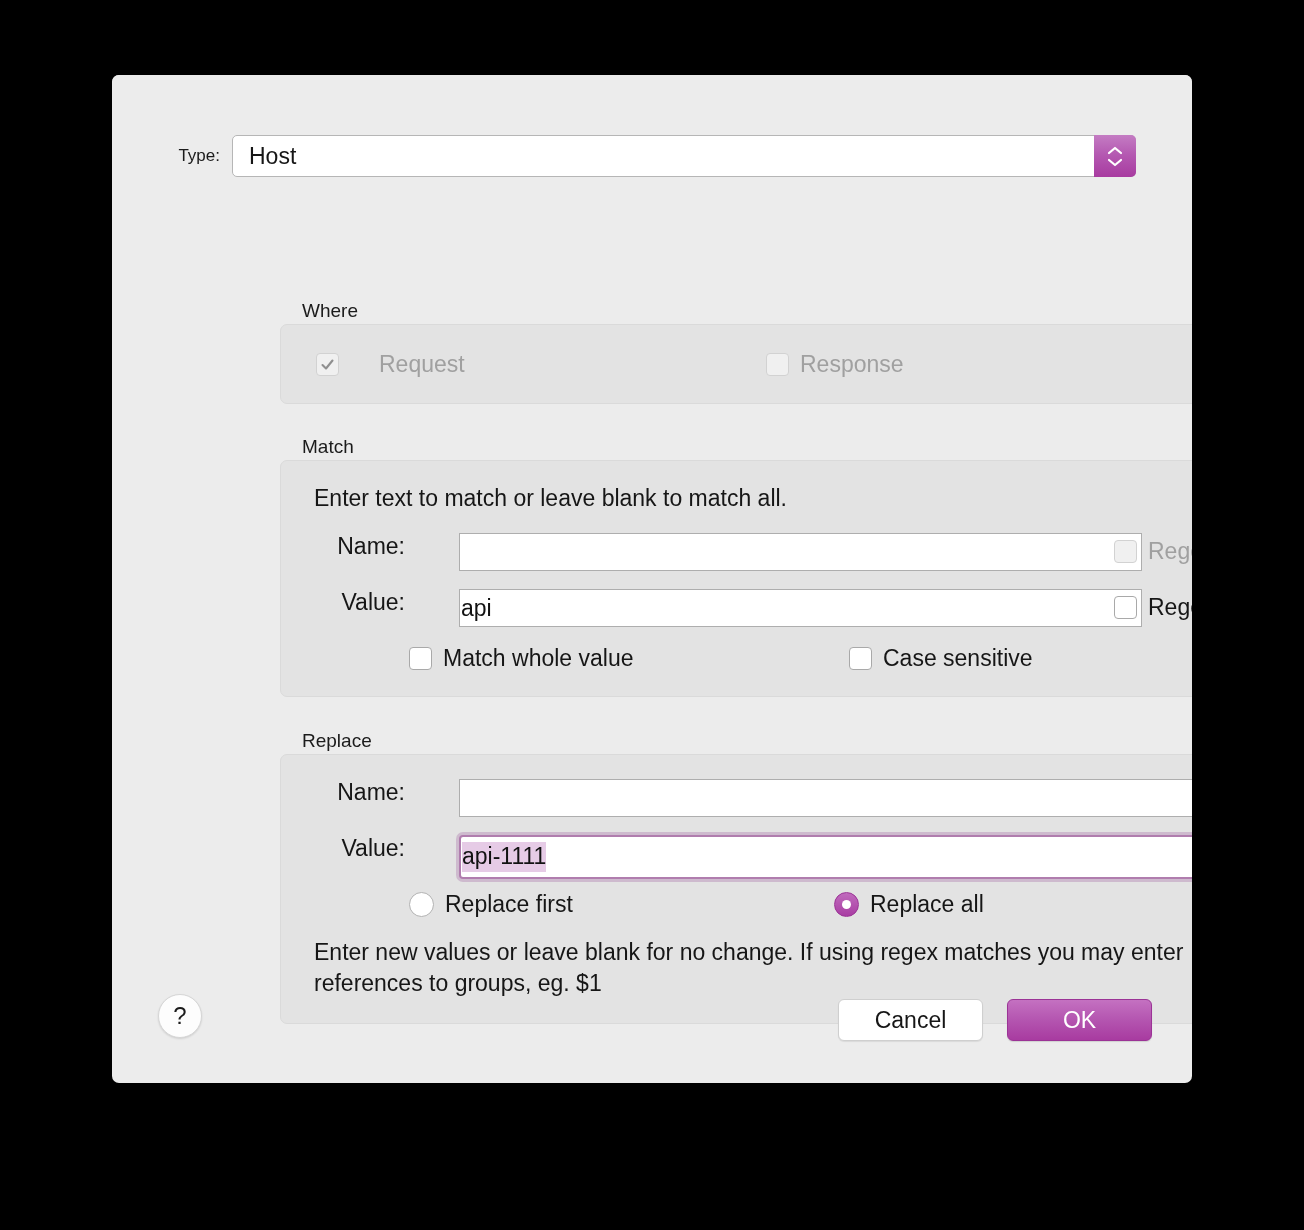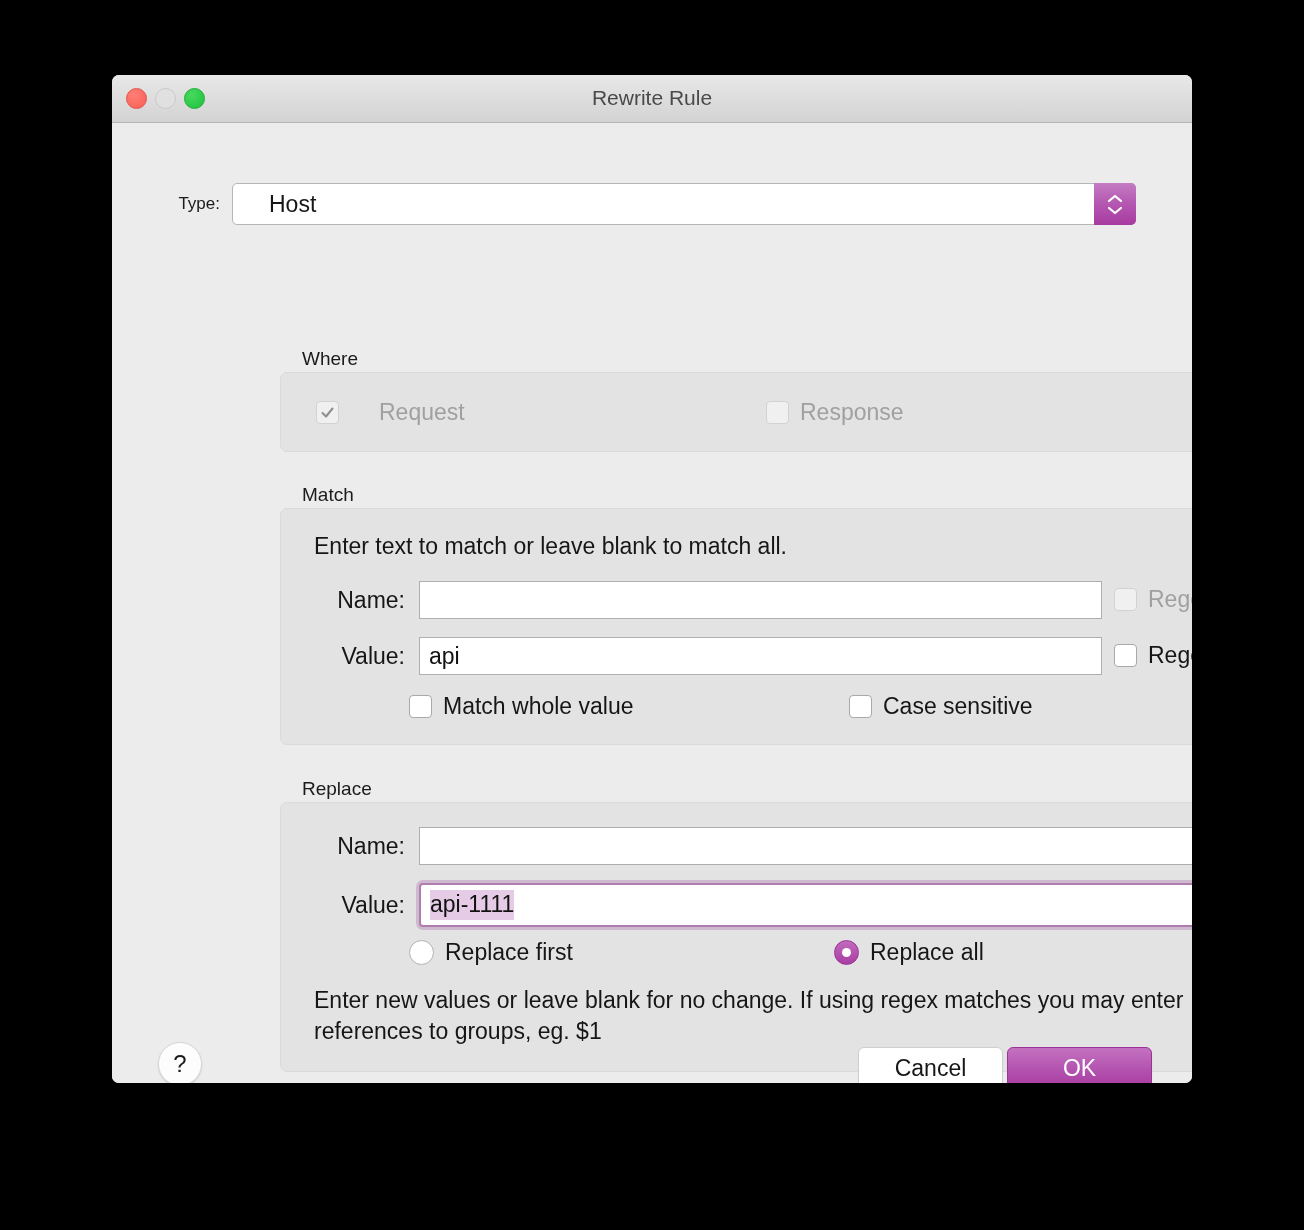--- a/index.html
+++ b/index.html
@@ -85,21 +85,20 @@
   #type-select {
     position: relative;
     width: 904px;
     height: 42px;
     background: #ffffff;
     border: 1px solid #b6b6b6;
     border-radius: 5px;
     box-sizing: border-box;
     display: flex;
     align-items: center;
-    padding-left: 20px;
   }
   #type-value {
     padding-left: 16px;
     font-size: 23px;
     color: #161616;
   }
   #type-stepper {
     position: absolute;
     right: -1px;
     top: -1px;
@@ -172,39 +171,40 @@
   #match-box   { left: 168px; top: 385px; width: 968px; height: 237px; }
   #match-hint {
     position: absolute;
     left: 33px; top: 24px;
     font-size: 23px;
     color: #161616;
   }
   .field-row {
     position: absolute;
     display: flex;
-    align-items: center;
+    align-items: flex-start;
+    gap: 40px;
   }
   .field-label {
     font-size: 23px;
     color: #161616;
     text-align: right;
     box-sizing: border-box;
     padding-right: 14px;
   }
   .textfield {
     background: #ffffff;
     border: 1px solid #aeaeae;
     box-sizing: border-box;
     height: 38px;
     display: flex;
     align-items: center;
     font-size: 23px;
     color: #121212;
-    padding-left: 9px;
+    padding-left: 1px;
   }
   .textfield.focused {
     border: 2px solid #b07dae;
     border-radius: 4px;
     box-shadow: 0 0 0 3px rgba(176,125,174,0.40);
     height: 44px;
   }
   .sel-text {
     background: #e6cbe6;
     padding: 1px 0 2px 0;
@@ -247,21 +247,21 @@
     box-shadow: 0 1px 2px rgba(0,0,0,0.12);
     display: flex; align-items: center; justify-content: center;
     font-size: 24px;
     color: #1b1b1b;
   }
   #footer-buttons {
     position: absolute;
     right: 40px;
     top: 924px;
     display: flex;
-    gap: 4px;
+    gap: 24px;
   }
   .push-button {
     height: 42px;
     min-width: 145px;
     border-radius: 6px;
     display: flex;
     align-items: center;
     justify-content: center;
     font-size: 23px;
     box-sizing: border-box;
@@ -277,28 +277,20 @@
     border: 1px solid #9b3396;
     color: #ffffff;
     box-shadow: 0 1px 1px rgba(0,0,0,0.12);
   }
 </style>
 </head>
 <body>
 
 <div id="window">
 
-  <div id="titlebar">
-    <div id="traffic">
-      <div class="light close"></div>
-      <div class="light min"></div>
-      <div class="light zoom"></div>
-    </div>
-    <div id="window-title">Rewrite Rule</div>
-  </div>
 
   <div id="body">
 
     <div id="type-row">
       <div id="type-label">Type:</div>
       <div id="type-select">
         <span id="type-value">Host</span>
         <span id="type-stepper">
           <svg class="chev" viewBox="0 0 16 9">
             <path d="M2 7 L8 2 L14 7" fill="none" stroke="#ffffff" stroke-width="2.2" stroke-linecap="round" stroke-linejoin="round"></path>

